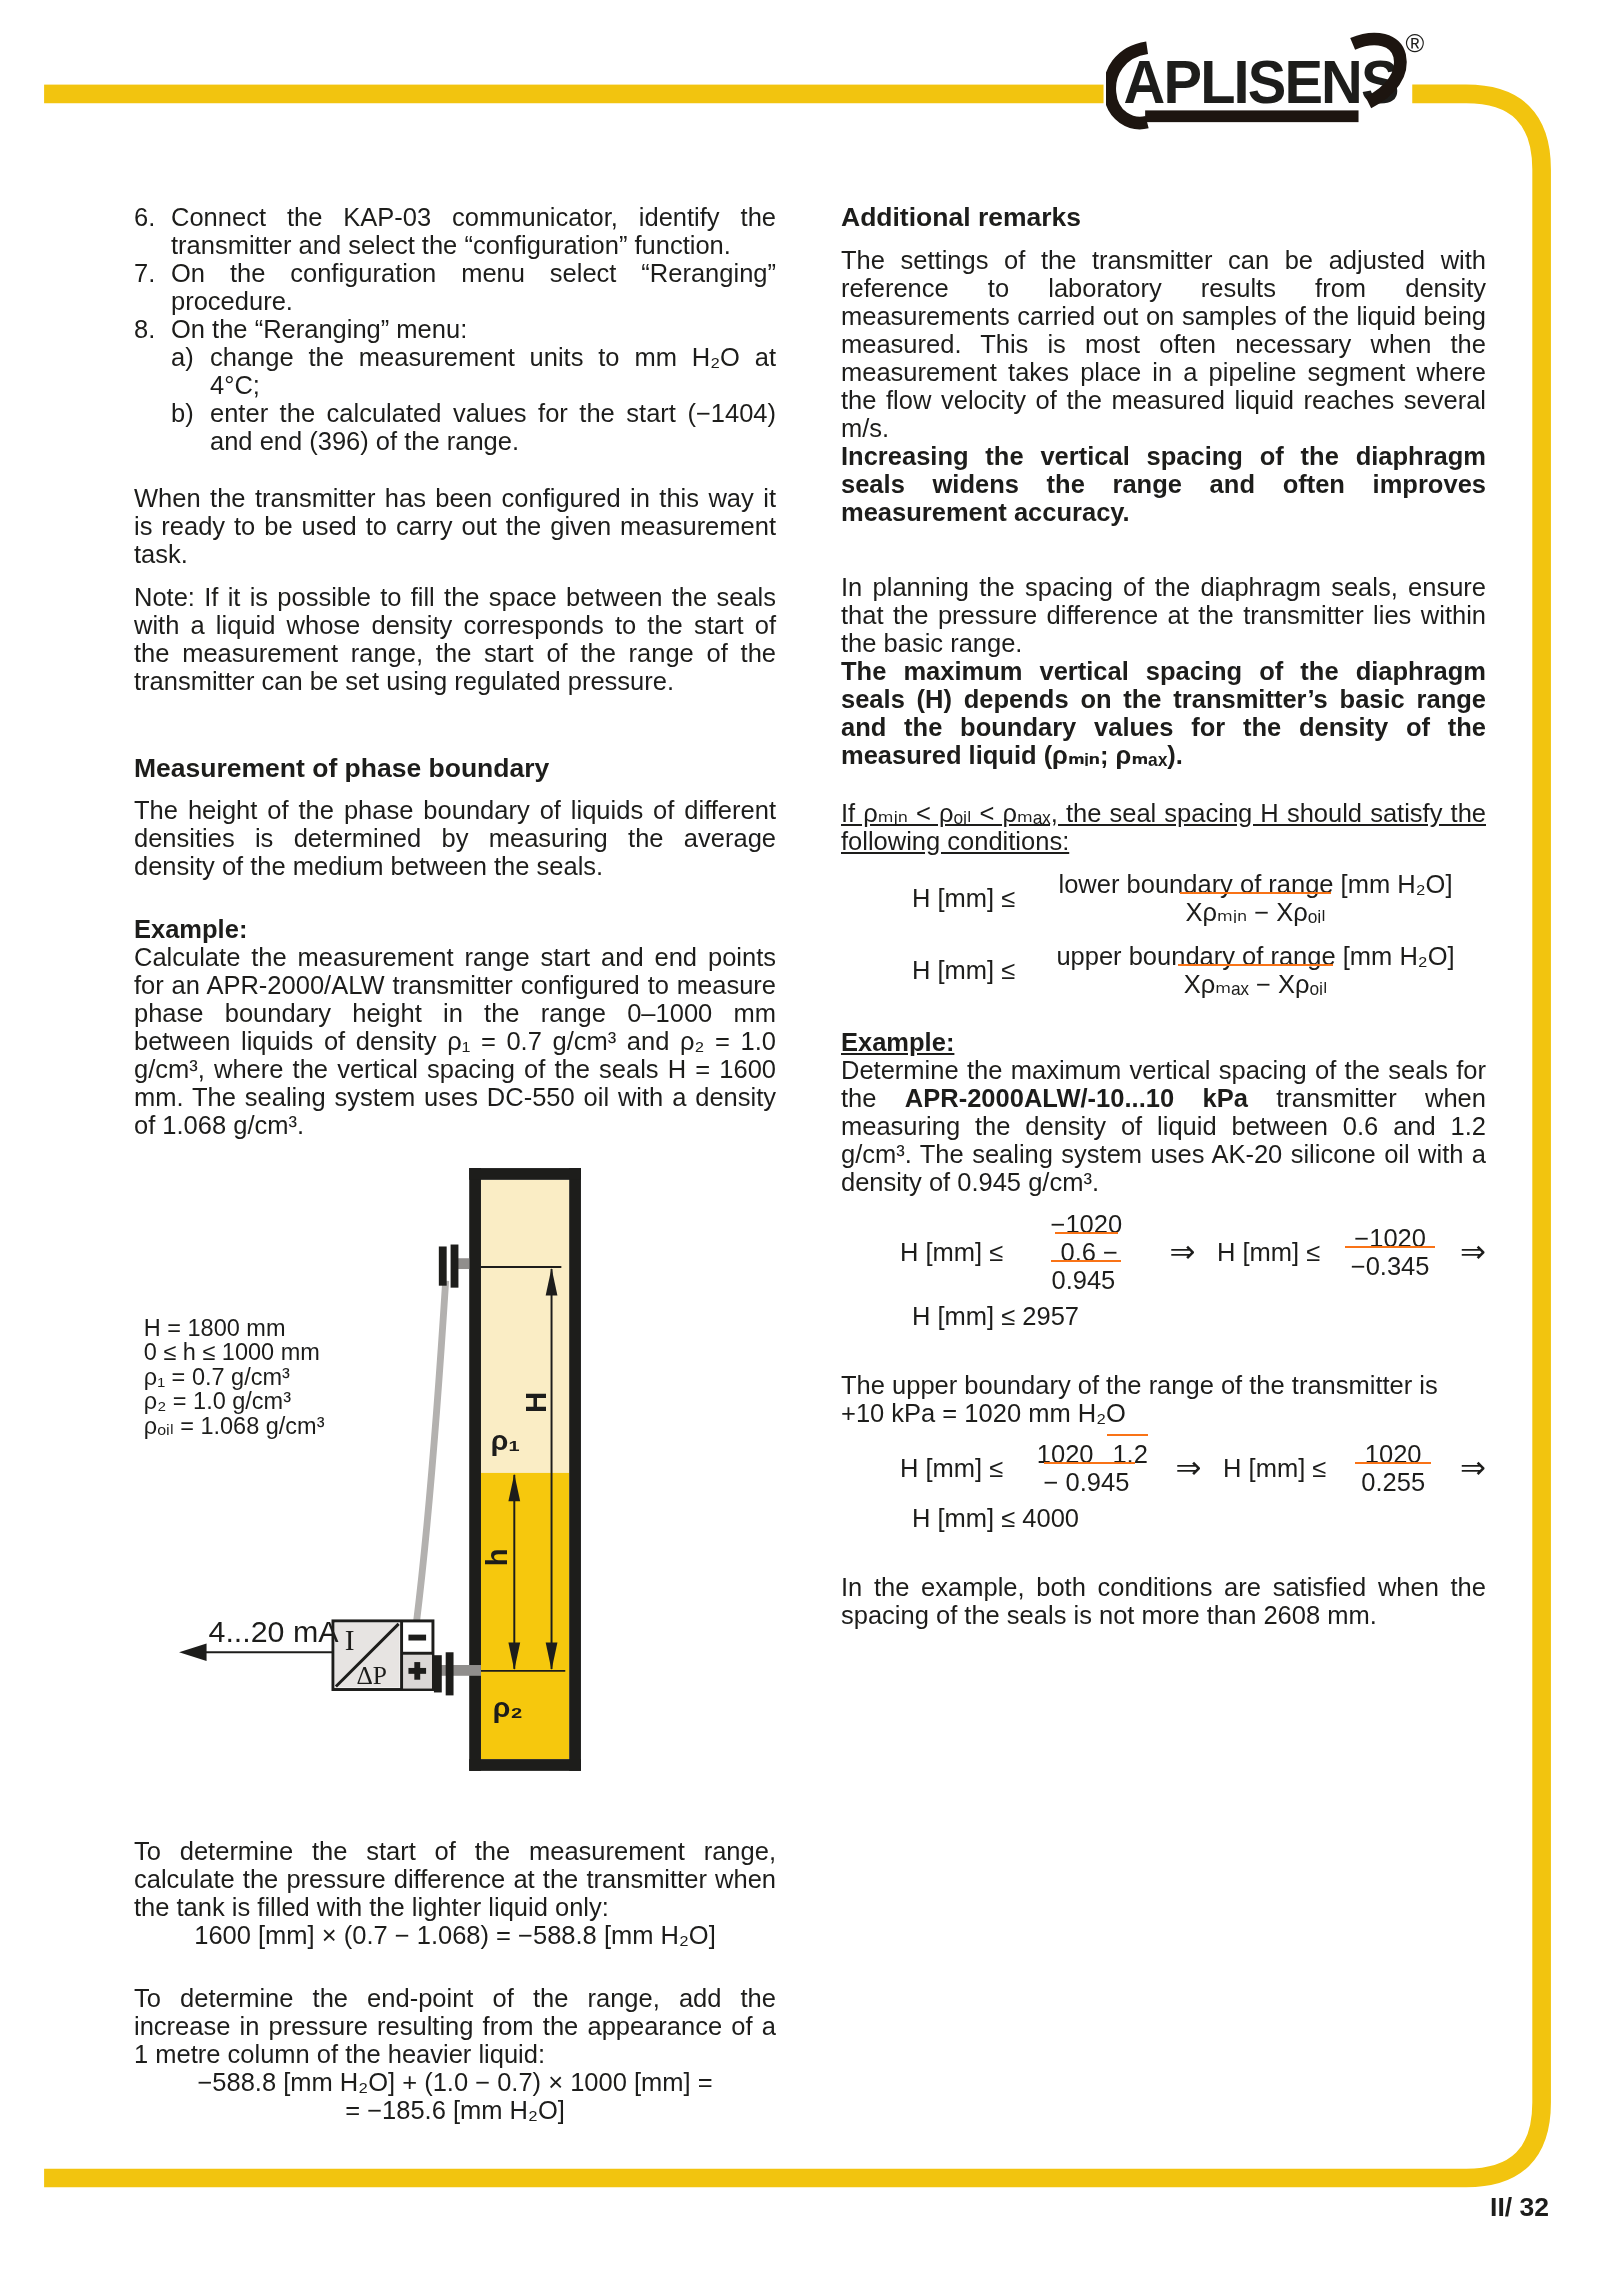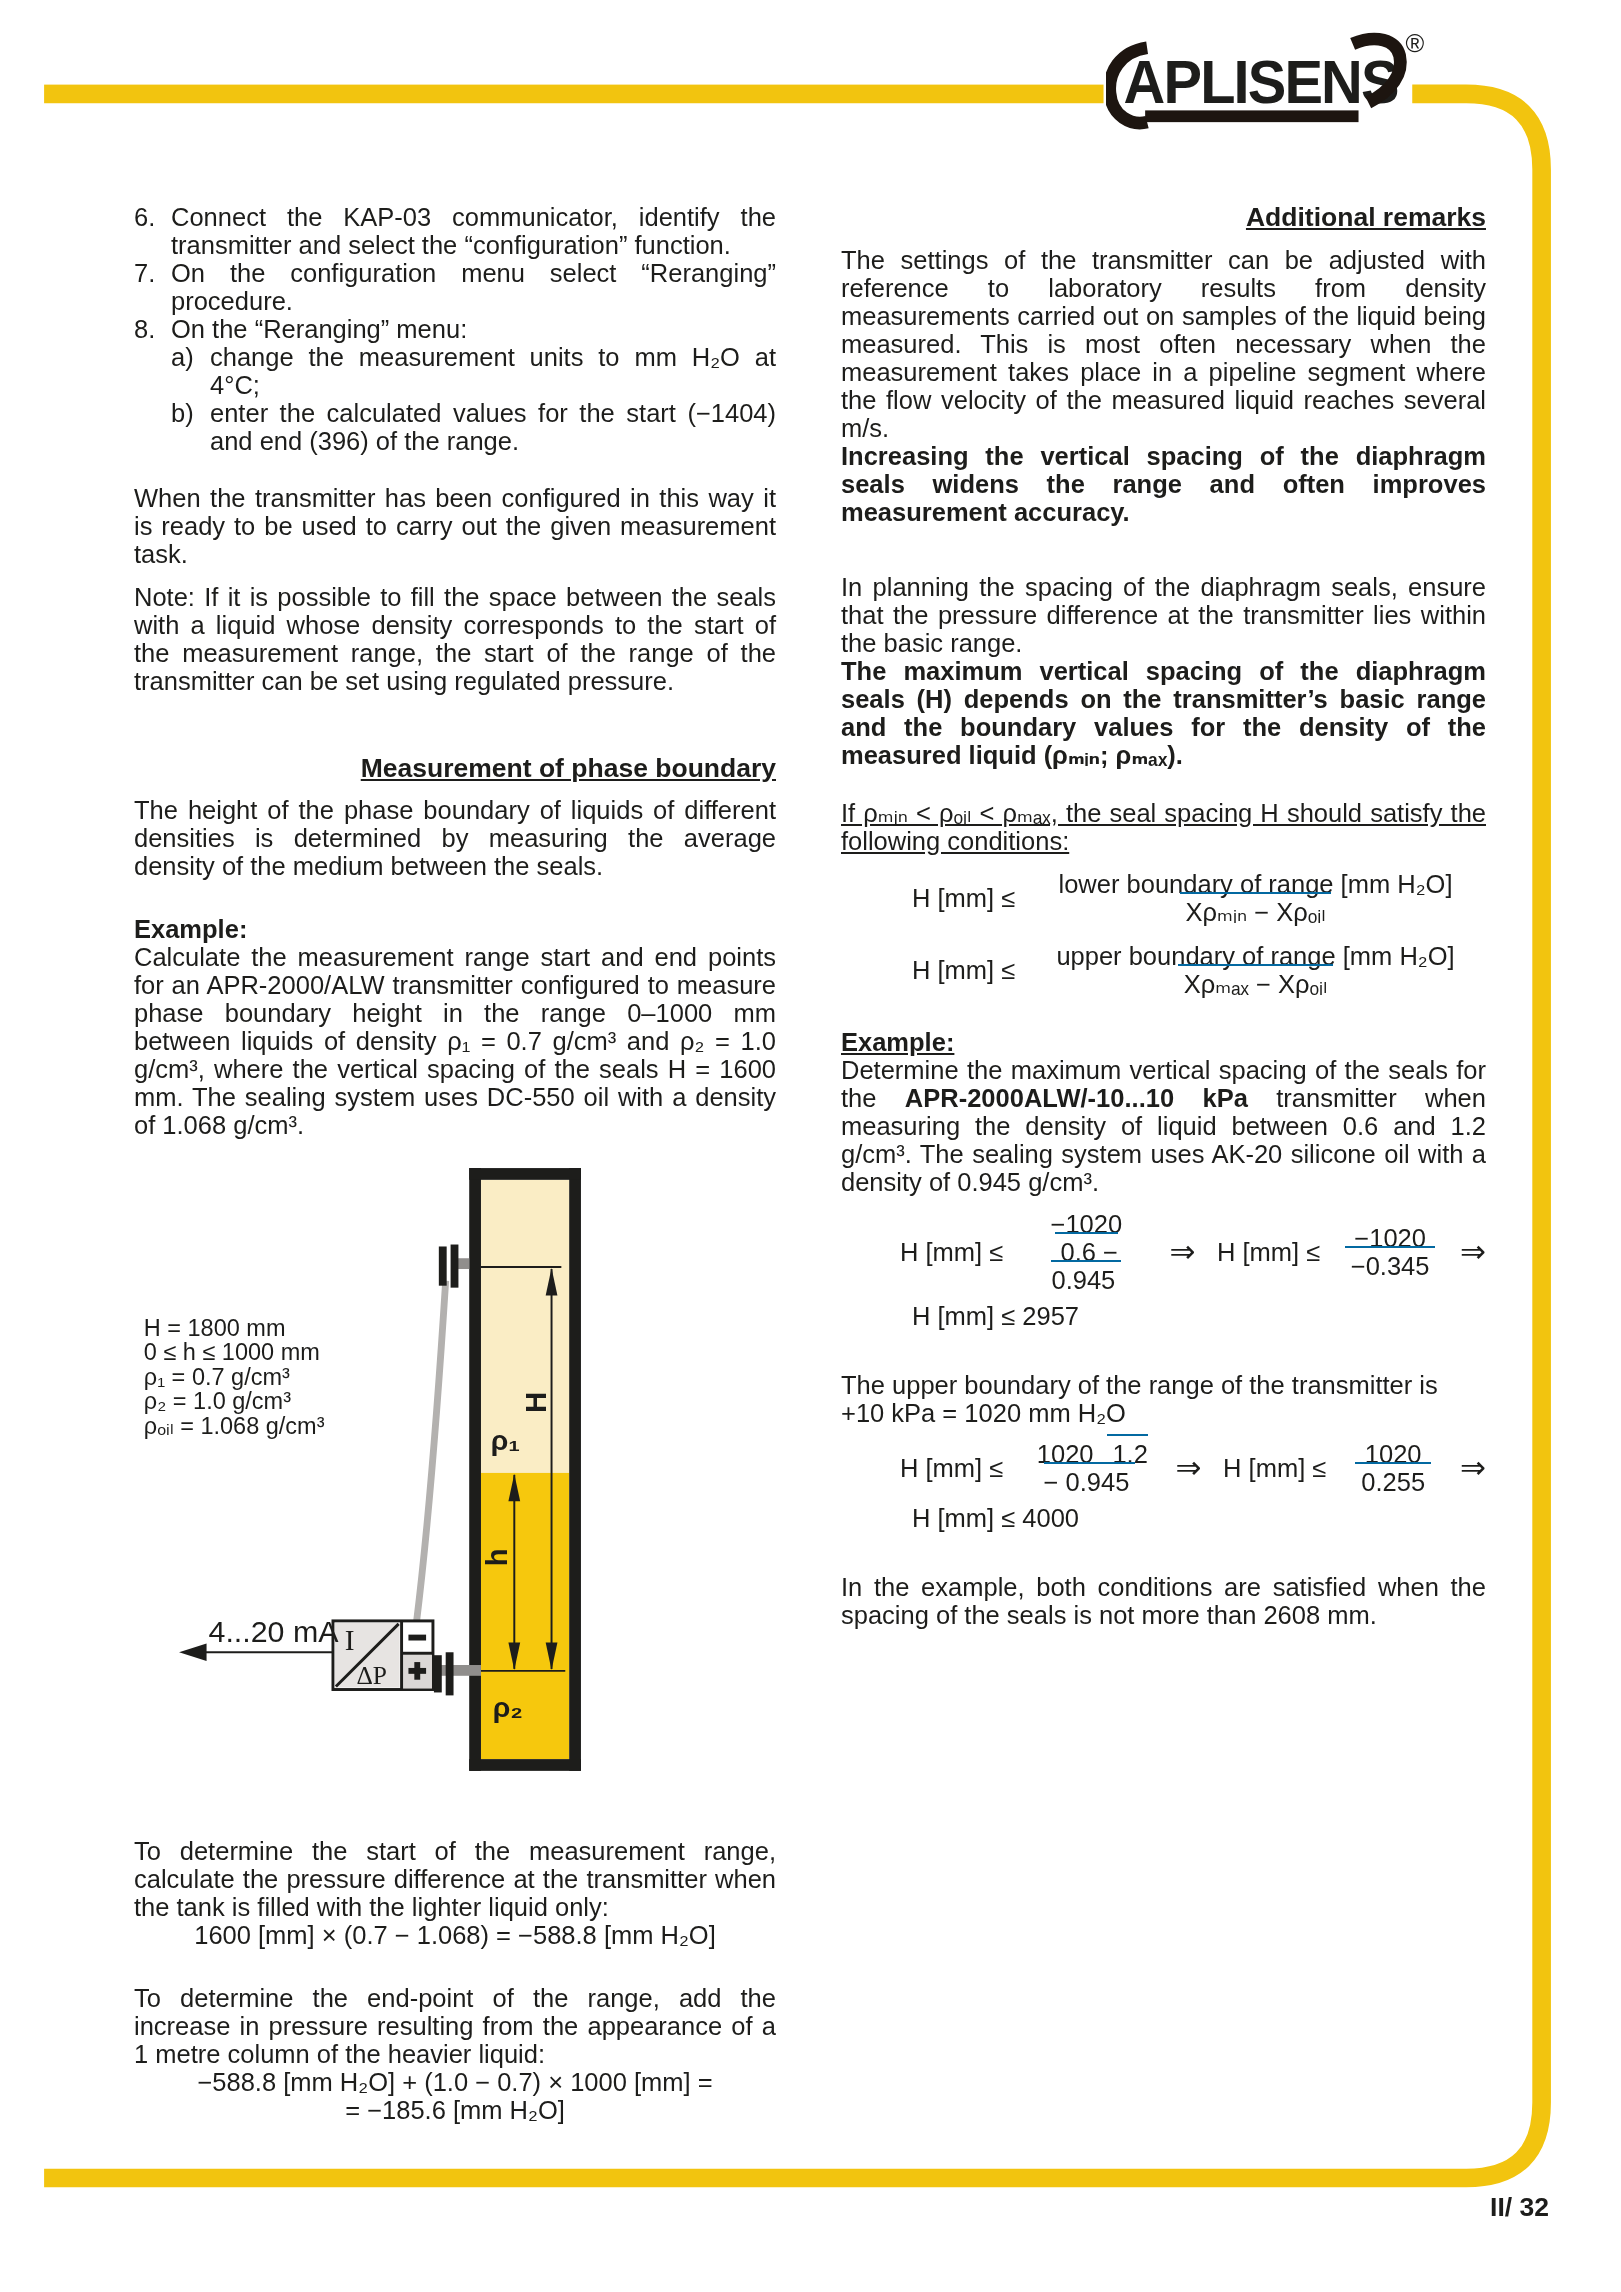--- a/index.html
+++ b/index.html
@@ -18,31 +18,31 @@
   p { margin:0; }
   .m-top15 { margin-top:14.7px; }
   .m-top16 { margin-top:0;font-weight:bold; }
   .m-top24 { margin-top:30px;text-decoration:underline; }
   .m-top30 { margin-top:29px; }
   .m-top36 { margin-top:35px; }
   .m-top42 { margin-top:41px; }
   .m-top48 { margin-top:47px; }
   .m-top60 { margin-top:59px; }
   .m-top65 { margin-top:64px; }
-  .heading { text-align:right; font-weight:bold; font-size:26.5px;text-decoration:underline; }
+  .heading { text-align:left; font-weight:bold; font-size:26.5px; }
   .bold { font-weight:bold; }
   .li { display:flex; }
   .li .n { flex:none; width:37px; }
   .li .t { flex:1; text-align:justify; }
   .sub { margin-left:37px; }
   .sub .n { width:39px; }
   .eqc { text-align:center; }
   .frac { display:inline-block; text-align:center; vertical-align:middle; }
   .frac .nu { padding:0 5.9px 3.9px; }
-  .frac .de { border-top:2px solid #0369a1; padding:3.9px 5.9px 0; }
+  .frac .de { border-top:2px solid #f97316; padding:3.9px 5.9px 0; }
   .cond-row { display:flex; align-items:center; margin:15.7px 0 15.7px 71px; text-align:left; }
   .cond-row .lhs { margin-right:9.8px; white-space:nowrap; }
   .calc-row { display:flex; align-items:center; margin:13.7px 0 5.9px 59px; gap:21.6px; text-align:left; }
   .calc-row .lhs { white-space:nowrap; }
   .imp { font-size:31px; }
   .result { margin-left:71px; margin-top:7.8px; text-align:left; }
   .diagram { position:relative; height:610px; margin-top:23.5px; }
   .diagram svg { position:absolute; left:0; top:0; }
   .params { position:absolute; left:9.8px; top:153px; font-size:23.5px; line-height:24.5px;
             white-space:nowrap; text-align:left; }

